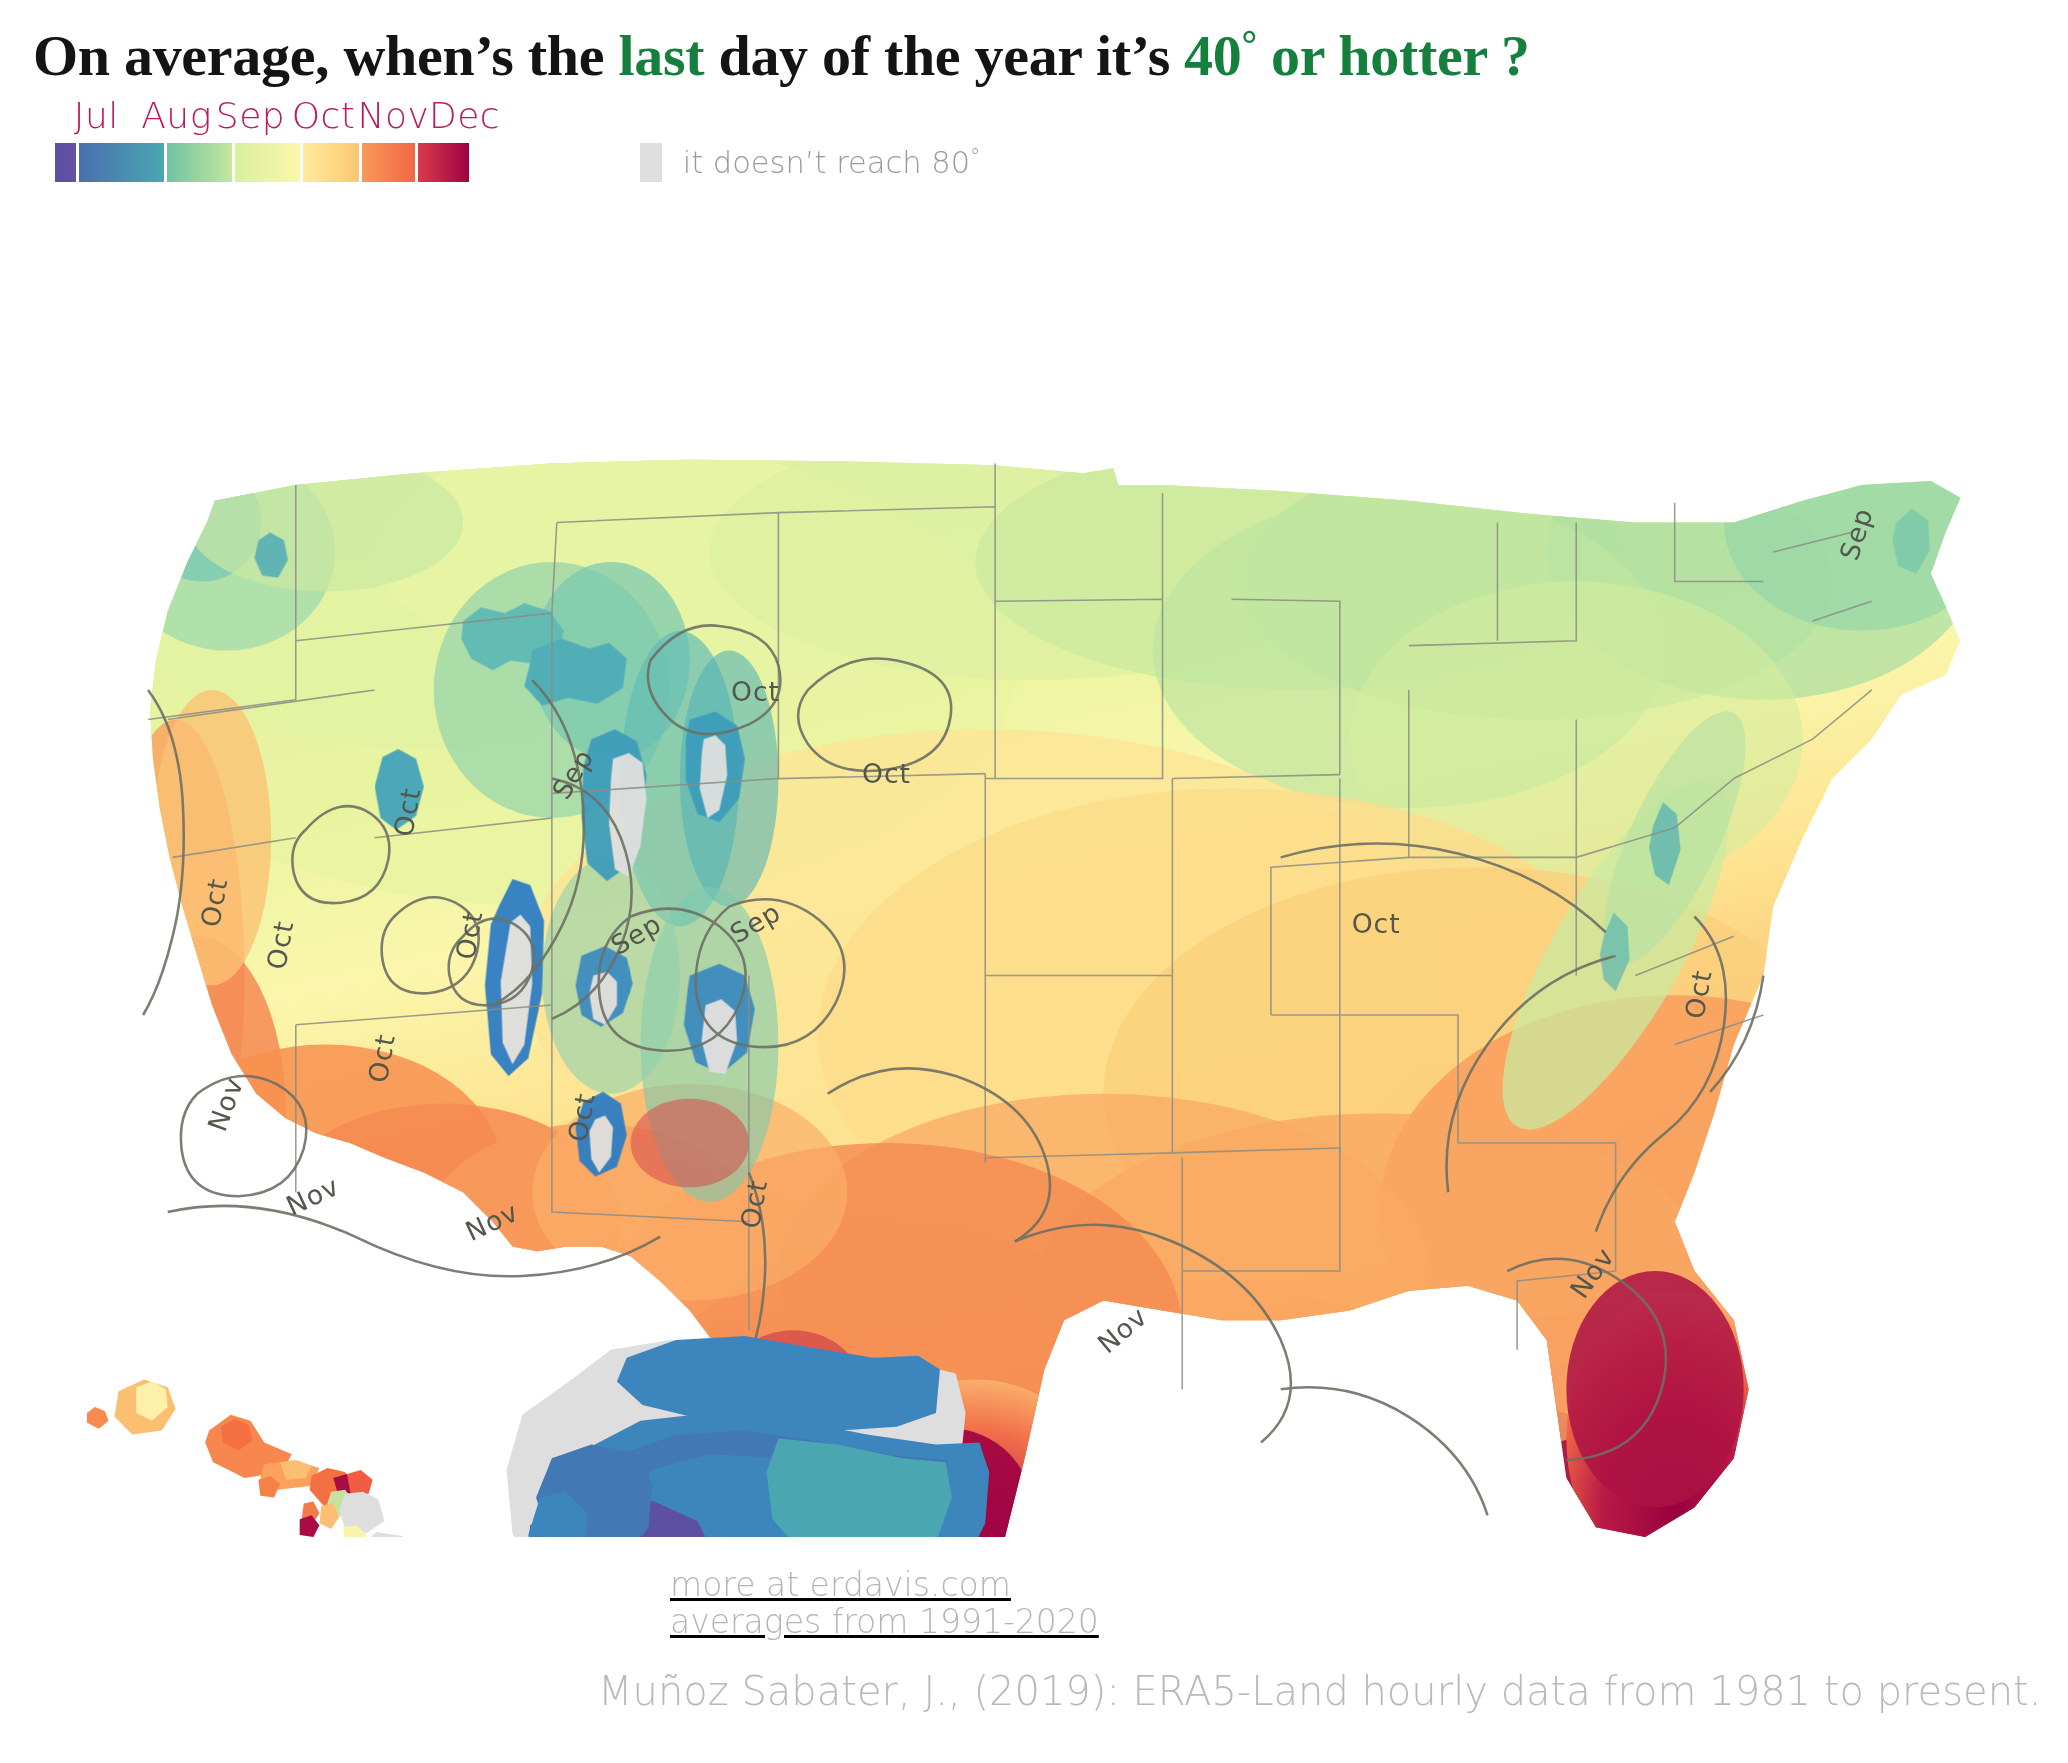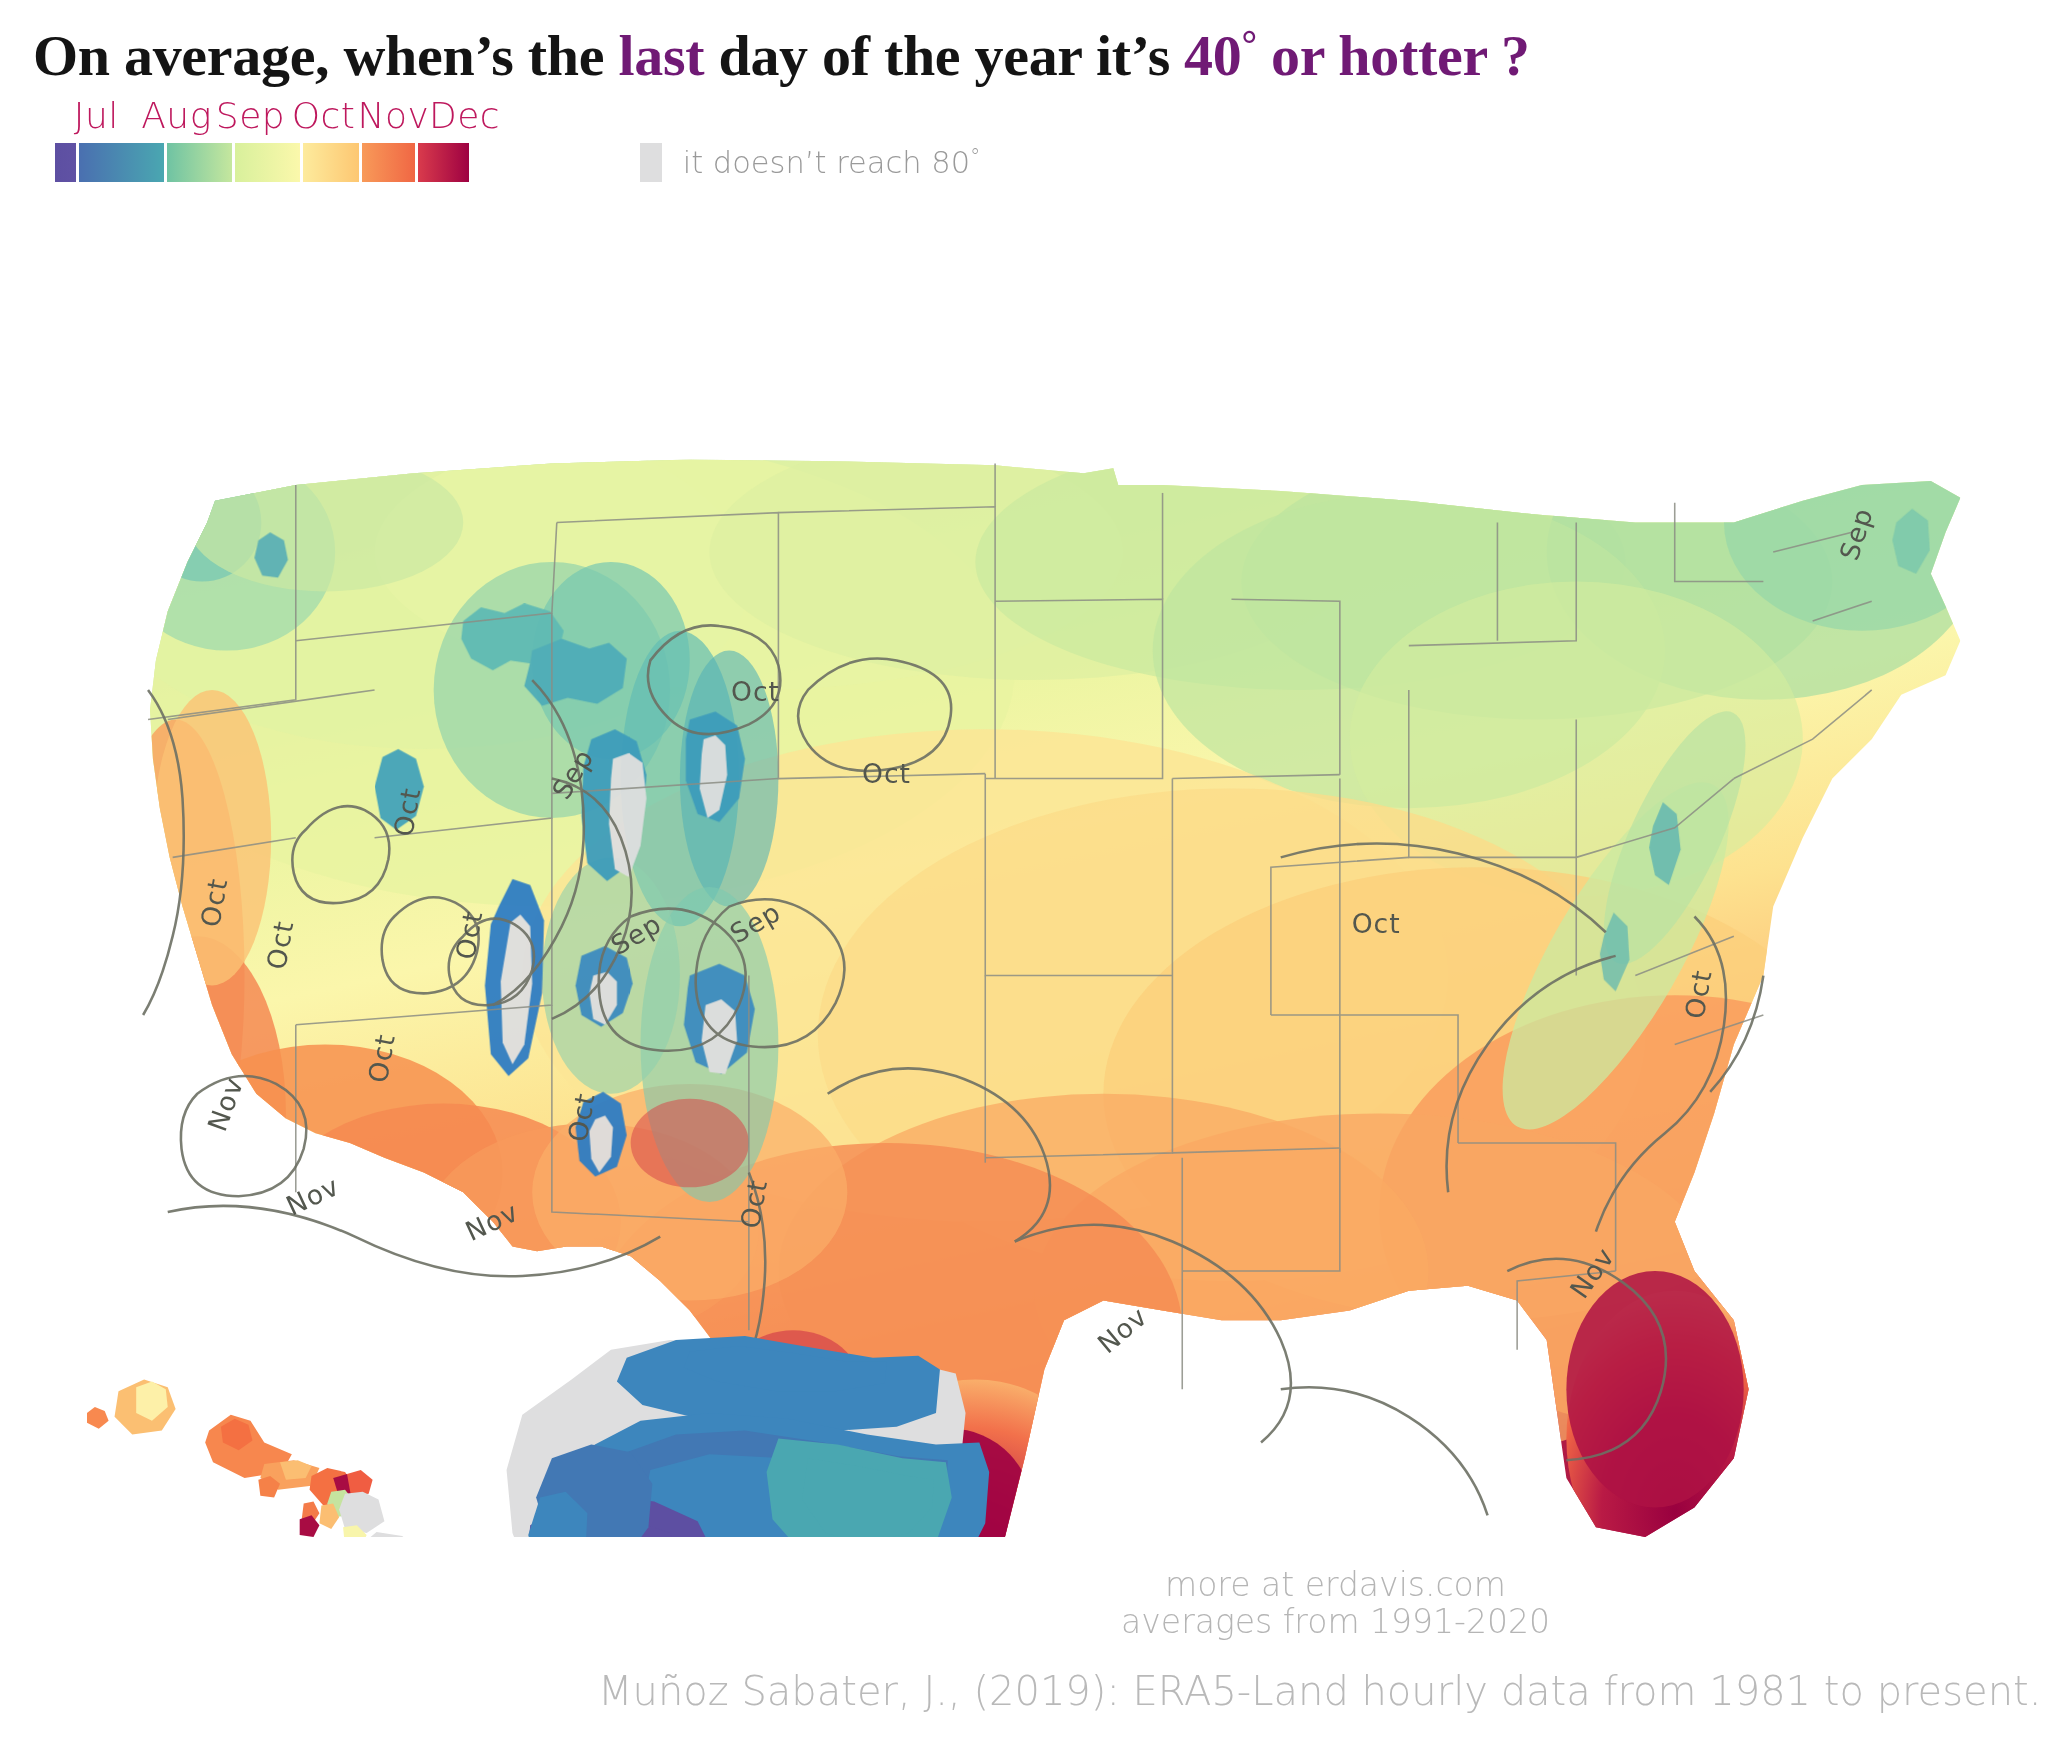--- a/index.html
+++ b/index.html
@@ -6,21 +6,21 @@
   body{width:2069px;height:1763px;position:relative;overflow:hidden;
        font-family:"Liberation Sans", sans-serif;}
 
   
   #title{
     position:absolute; left:33px; top:21.7px; width:2000px;
     font-family:"Liberation Serif", serif;
     font-size:58px; font-weight:700; color:#141414;
     letter-spacing:-0.3px; white-space:nowrap;
   }
-  #title .accent{color:#701a75;margin-top:24px;}
+  #title .accent{color:#15803d;margin-top:24px;}
   #title .deg{font-size:39px; vertical-align:16.7px;}
 
   
   #legend{position:absolute; left:0; top:95px; width:1084px; height:108px;}
   #legend-months{position:relative; height:44px; width:630px; margin-left:55px;}
   #legend-months span{
     position:absolute; top:0; font-size:36px; color:#be185d;
     font-family:"DejaVu Sans", sans-serif; font-weight:300;
     letter-spacing:0.5px; text-align:center;
   }
@@ -42,21 +42,21 @@
   
   #map-wrap{position:absolute; left:0; top:227px; width:2069px; height:1310px;}
   #map-svg{position:absolute; left:0; top:0;}
 
   .contour-label{
     font-family:"DejaVu Sans", sans-serif;
     font-size:27px; fill:#53574e; font-weight:400; letter-spacing:1px;
   }
 
   
-  #footer{position:absolute; right:44px; top:1566px; width:1379px; text-align:center;}
+  #footer{position:absolute; right:20px; top:1566px; width:1379px; text-align:left;text-decoration:underline;}
   .foot-line{
     font-family:"DejaVu Sans", sans-serif; font-weight:300;
     color:#b5b5b5; font-size:33px; line-height:37px; white-space:nowrap;
   }
   #cite{position:absolute; right:27.6px; top:1675px; width:1478px; text-align:right;}
   .cite-line{
     font-family:"DejaVu Sans", sans-serif; font-weight:300;
     color:#b9b9b9; font-size:40px; line-height:33px; white-space:nowrap;
   }
 </style>

